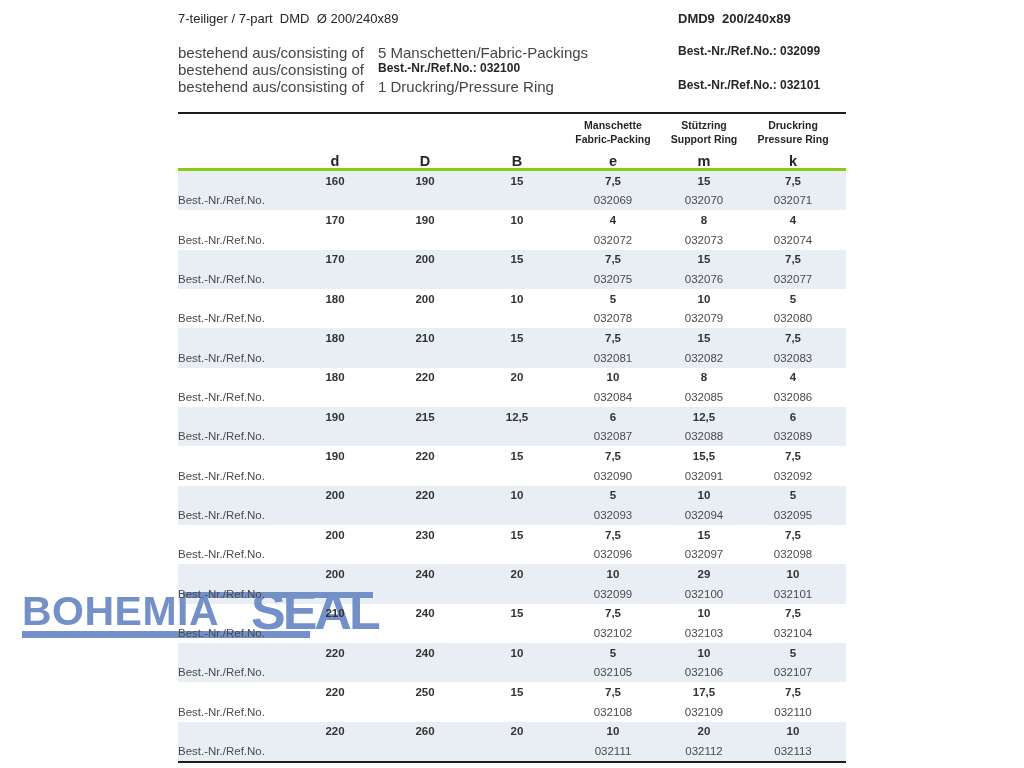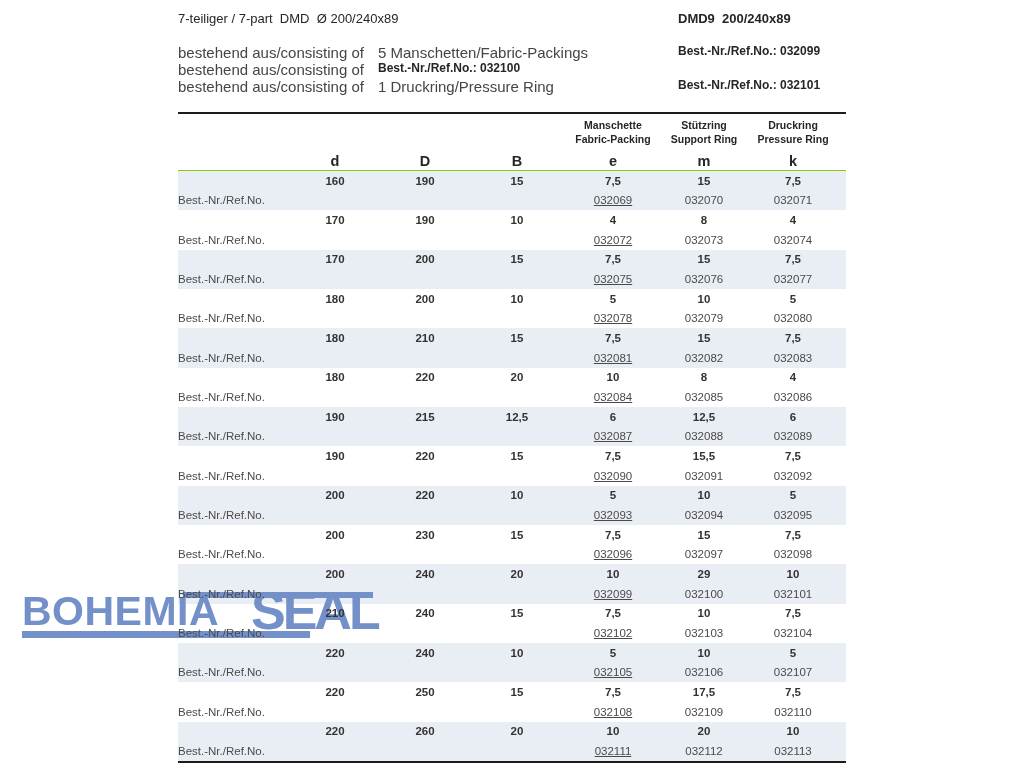--- a/index.html
+++ b/index.html
@@ -13,21 +13,21 @@
 
   .consisting { position: absolute; left: 178px; top: 44px; width: 668px; }
   .consist-line { display: grid; grid-template-columns: 200px 300px 168px; height: 17px; }
   .consist-label, .consist-comp { font-size: 15px; color: #454545; }
   .consist-ref { font-size: 12px; font-weight: bold; color: #262626; }
 
   
   .spec-table { position: absolute; left: 178px; top: 112px; width: 668px; }
   .t-head {
     border-top: 2px solid #1c1c1c;
-    border-bottom: 1px solid #84cc16;
+    border-bottom: 3px solid #84cc16;
     height: 59px;
     display: grid;
     grid-template-columns: 118px 78px 102px 82px 110px 72px 106px;
     grid-template-rows: 37px 19px;
     background: #ffffff;
   }
   .group-h { text-align: center; font-weight: bold; font-size: 10.5px; color: #262626; line-height: 14px; padding-top: 4px; grid-row: 1; }
   .gh-e { grid-column: 5; } .gh-m { grid-column: 6; } .gh-k { grid-column: 7; }
   .col-letter { grid-row: 2; text-align: center; font-weight: bold; font-size: 14.5px; color: #262626; align-self: center; }
   .cl-d { grid-column: 2; } .cl-dd { grid-column: 3; } .cl-b { grid-column: 4; }
@@ -39,21 +39,21 @@
     display: grid;
     grid-template-columns: 118px 78px 102px 82px 110px 72px 106px;
     grid-template-rows: 1fr 1fr;
   }
   .t-row.shaded { background: #e9edf4; }
   .t-row span { position: relative; z-index: 2; }
   .cell-v { grid-row: 1; text-align: center; font-weight: bold; font-size: 11.5px; color: #333333; align-self: center; }
   .cell-r { grid-row: 2; text-align: center; font-size: 11.5px; color: #4a4a4a; align-self: center; }
   .v-d { grid-column: 2; } .v-dd { grid-column: 3; } .v-b { grid-column: 4; }
   .v-e { grid-column: 5; } .v-m { grid-column: 6; } .v-k { grid-column: 7; }
-  .r-e { grid-column: 5; text-decoration: underline; } .r-m { grid-column: 6; } .r-k { grid-column: 7; }
+  .r-e { grid-column: 5; } .r-m { grid-column: 6; } .r-k { grid-column: 7; }
   .lbl { grid-column: 1; grid-row: 2; font-size: 11.5px; color: #4a4a4a; text-align: left; align-self: center; }
 
   
   .watermark { position: absolute; left: 20px; top: 585px; width: 380px; height: 70px; z-index: 1; pointer-events: none; }
   .wm-word1 { position: absolute; left: 2px; top: 6px; font-size: 41px; line-height: 41px; font-weight: bold; letter-spacing: 0.5px; color: #7390c8; }
   .wm-word2 { position: absolute; left: 231px; top: 0px; font-size: 52px; line-height: 52px; font-weight: bold; letter-spacing: -3px; color: #7390c8; }
   .wm-bar-top { position: absolute; left: 163px; top: 7px; width: 190px; height: 6px; background: #7390c8; }
   .wm-bar-bottom { position: absolute; left: 2px; top: 46px; width: 288px; height: 7px; background: #7390c8; }
 </style>
 </head>

